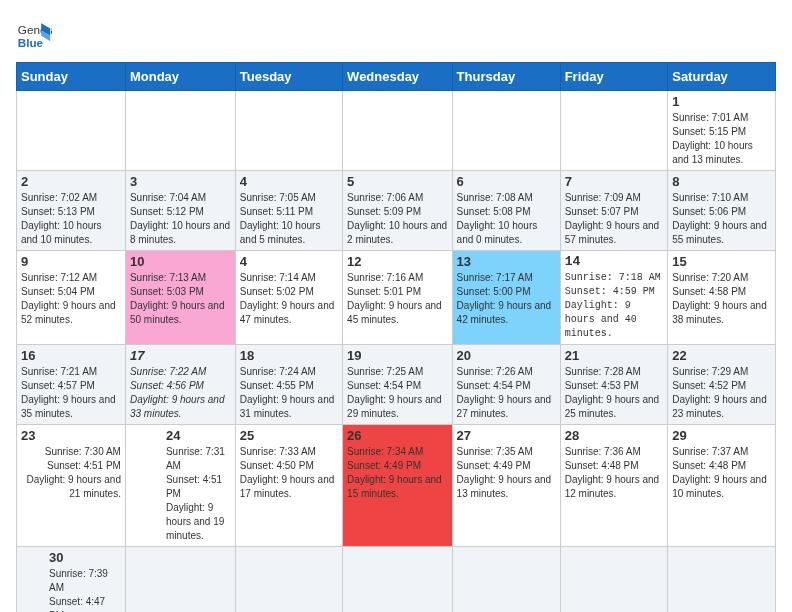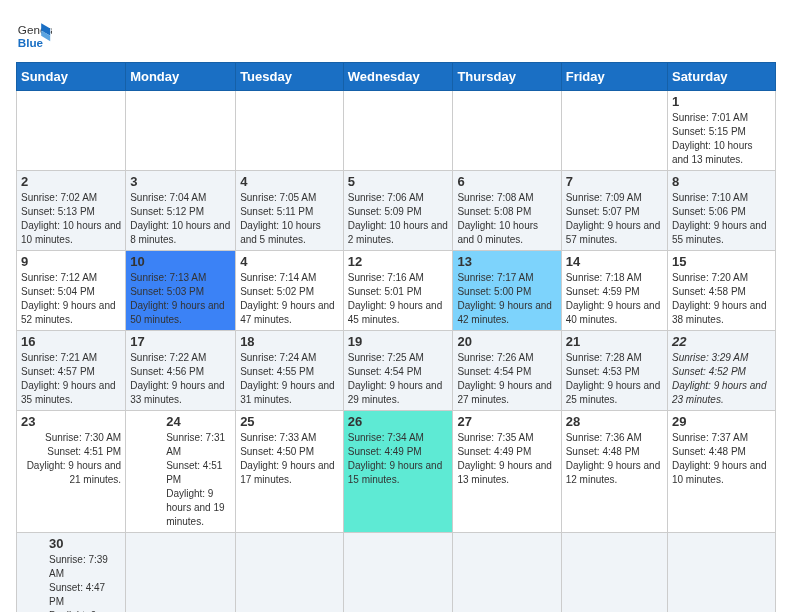--- a/index.html
+++ b/index.html
@@ -174,21 +174,21 @@
 Daylight: 9 hours and 55 minutes.</div>
         </td>
       </tr>
       <tr>
         <td style="background-color: rgb(255, 255, 255);">
           <span class="day-number">9</span>
           <div class="day-info" style="white-space: pre-line;">Sunrise: 7:12 AM
 Sunset: 5:04 PM
 Daylight: 9 hours and 52 minutes.</div>
         </td>
-        <td style="background-color: #3b82f6;">
+        <td style="background-color: #f9a8d4;">
           <span class="day-number">10</span>
           <div class="day-info" style="white-space: pre-line;">Sunrise: 7:13 AM
 Sunset: 5:03 PM
 Daylight: 9 hours and 50 minutes.</div>
         </td>
         <td style="background-color: rgb(255, 255, 255);">
           <span class="day-number">4</span>
           <div class="day-info" style="white-space: pre-line;">Sunrise: 7:14 AM
 Sunset: 5:02 PM
 Daylight: 9 hours and 47 minutes.</div>
@@ -198,41 +198,41 @@
           <div class="day-info" style="white-space: pre-line;">Sunrise: 7:16 AM
 Sunset: 5:01 PM
 Daylight: 9 hours and 45 minutes.</div>
         </td>
         <td style="background-color: #7dd3fc;">
           <span class="day-number">13</span>
           <div class="day-info" style="white-space: pre-line;">Sunrise: 7:17 AM
 Sunset: 5:00 PM
 Daylight: 9 hours and 42 minutes.</div>
         </td>
-        <td style="background-color: rgb(255, 255, 255);">
+        <td style="background-color: rgb(255, 255, 255); font-family: Liberation Mono, monospace;">
           <span class="day-number">14</span>
           <div class="day-info" style="white-space: pre-line;">Sunrise: 7:18 AM
 Sunset: 4:59 PM
 Daylight: 9 hours and 40 minutes.</div>
         </td>
         <td style="background-color: rgb(255, 255, 255);">
           <span class="day-number">15</span>
           <div class="day-info" style="white-space: pre-line;">Sunrise: 7:20 AM
 Sunset: 4:58 PM
 Daylight: 9 hours and 38 minutes.</div>
         </td>
       </tr>
       <tr>
         <td style="background-color: rgb(240, 244, 248);">
           <span class="day-number">16</span>
           <div class="day-info" style="white-space: pre-line;">Sunrise: 7:21 AM
 Sunset: 4:57 PM
 Daylight: 9 hours and 35 minutes.</div>
         </td>
-        <td style="background-color: rgb(240, 244, 248);">
+        <td style="background-color: rgb(240, 244, 248); font-style: italic;">
           <span class="day-number">17</span>
           <div class="day-info" style="white-space: pre-line;">Sunrise: 7:22 AM
 Sunset: 4:56 PM
 Daylight: 9 hours and 33 minutes.</div>
         </td>
         <td style="background-color: rgb(240, 244, 248);">
           <span class="day-number">18</span>
           <div class="day-info" style="white-space: pre-line;">Sunrise: 7:24 AM
 Sunset: 4:55 PM
 Daylight: 9 hours and 31 minutes.</div>
@@ -248,23 +248,23 @@
           <div class="day-info" style="white-space: pre-line;">Sunrise: 7:26 AM
 Sunset: 4:54 PM
 Daylight: 9 hours and 27 minutes.</div>
         </td>
         <td style="background-color: rgb(240, 244, 248);">
           <span class="day-number">21</span>
           <div class="day-info" style="white-space: pre-line;">Sunrise: 7:28 AM
 Sunset: 4:53 PM
 Daylight: 9 hours and 25 minutes.</div>
         </td>
-        <td style="background-color: rgb(240, 244, 248); font-style: italic;">
+        <td style="background-color: rgb(240, 244, 248);">
           <span class="day-number">22</span>
-          <div class="day-info" style="white-space: pre-line;">Sunrise: 3:29 AM
+          <div class="day-info" style="white-space: pre-line;">Sunrise: 7:29 AM
 Sunset: 4:52 PM
 Daylight: 9 hours and 23 minutes.</div>
         </td>
       </tr>
       <tr>
         <td style="background-color: rgb(255, 255, 255);">
           <span class="day-number">23</span>
           <div class="day-info" style="white-space: pre-line; text-align: right;">Sunrise: 7:30 AM
 Sunset: 4:51 PM
 Daylight: 9 hours and 21 minutes.</div>
@@ -274,21 +274,21 @@
           <div class="day-info" style="white-space: pre-line;">Sunrise: 7:31 AM
 Sunset: 4:51 PM
 Daylight: 9 hours and 19 minutes.</div>
         </td>
         <td style="background-color: rgb(255, 255, 255);">
           <span class="day-number">25</span>
           <div class="day-info" style="white-space: pre-line;">Sunrise: 7:33 AM
 Sunset: 4:50 PM
 Daylight: 9 hours and 17 minutes.</div>
         </td>
-        <td style="background-color: #5eead4;">
+        <td style="background-color: #ef4444;">
           <span class="day-number">26</span>
           <div class="day-info" style="white-space: pre-line;">Sunrise: 7:34 AM
 Sunset: 4:49 PM
 Daylight: 9 hours and 15 minutes.</div>
         </td>
         <td style="background-color: rgb(255, 255, 255);">
           <span class="day-number">27</span>
           <div class="day-info" style="white-space: pre-line;">Sunrise: 7:35 AM
 Sunset: 4:49 PM
 Daylight: 9 hours and 13 minutes.</div>

